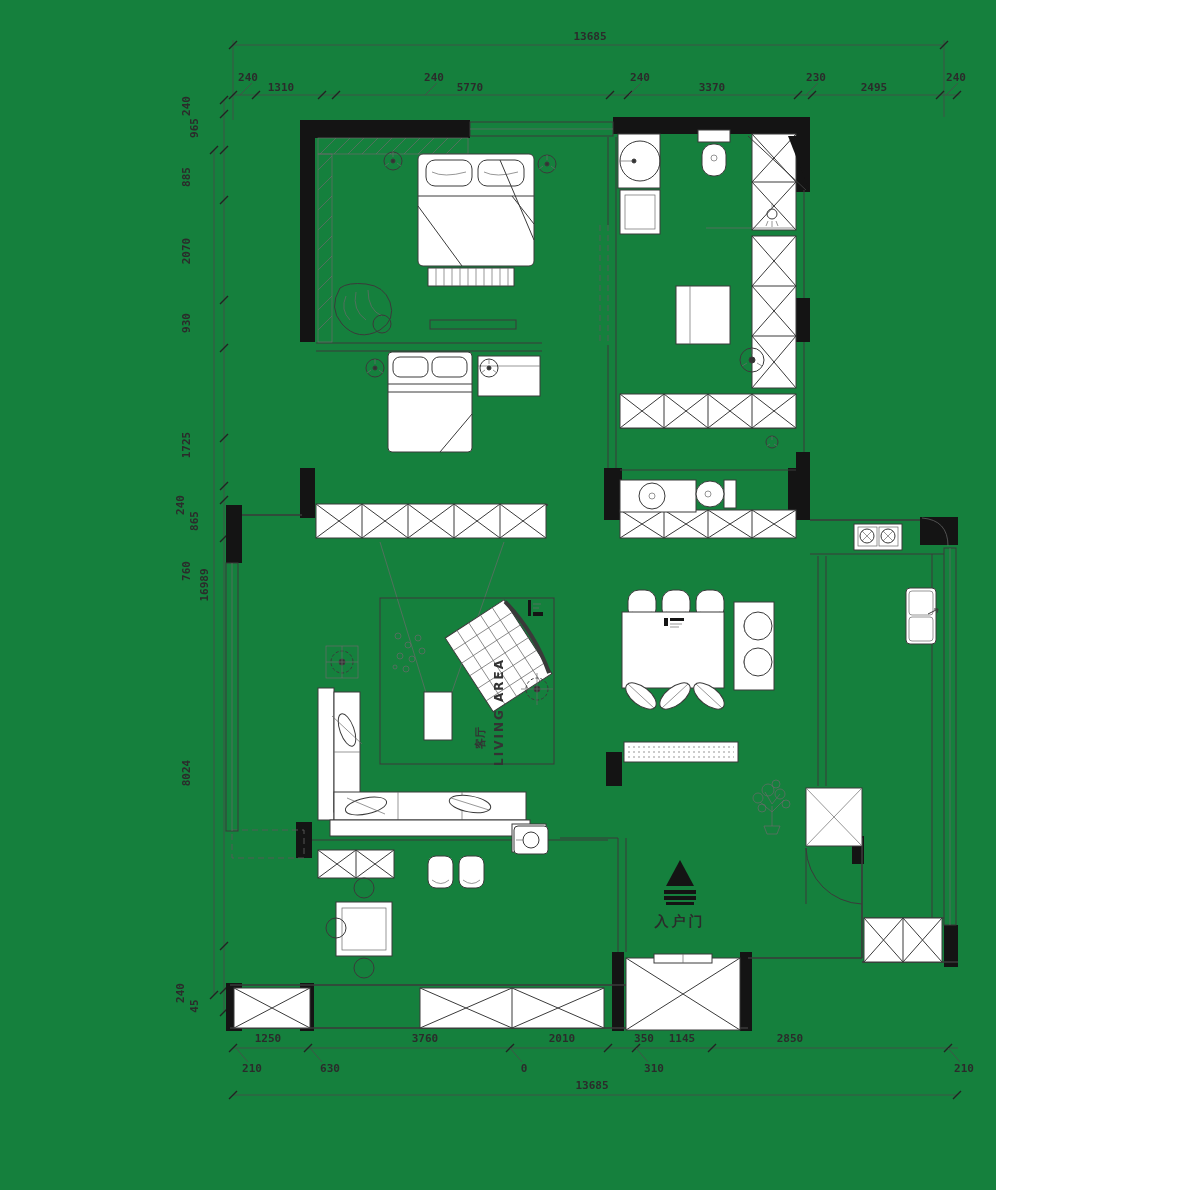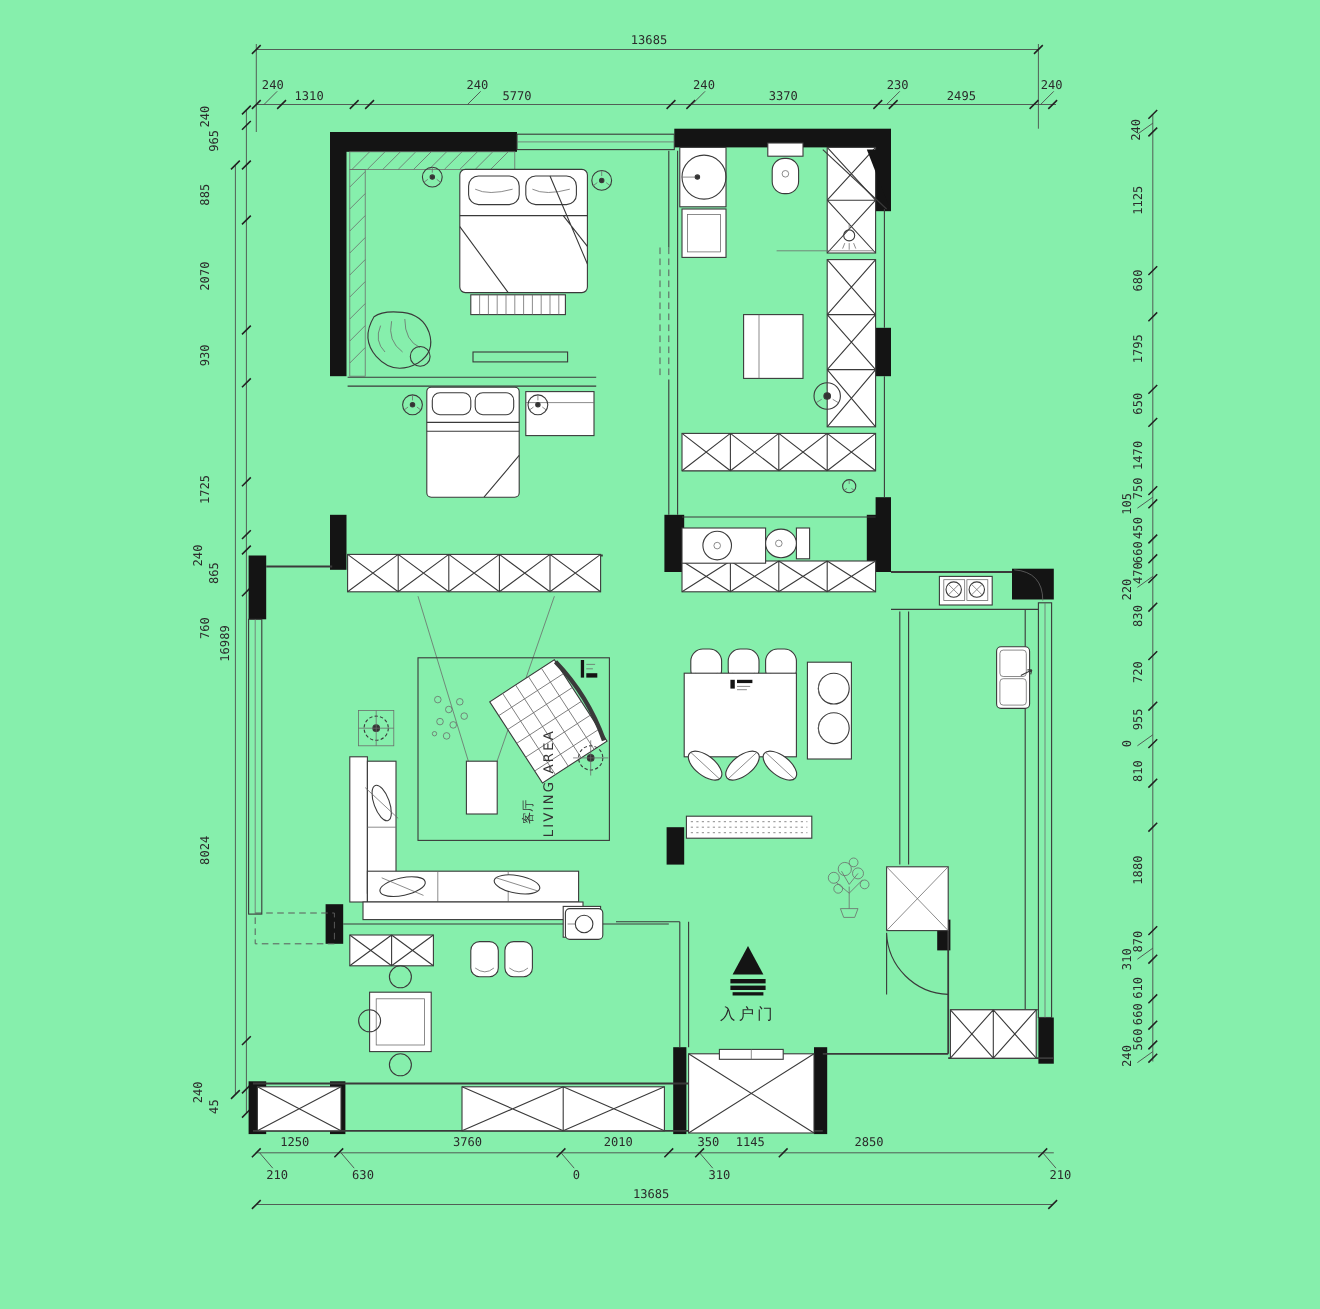--- a/index.html
+++ b/index.html
@@ -1,17 +1,17 @@
 <!DOCTYPE html>
 <html><head>
 <meta charset="utf-8">
 <style>
   html,body{margin:0;padding:0;background:#fff;}
-  #canvas{position:relative;width:1200px;height:1190px;background:#86efac;overflow:hidden;
-          font-family:"DejaVu Sans Mono","Liberation Mono",monospace;}
+  #canvas{position:relative;width:996px;height:1190px;background:#15803d;overflow:hidden;
+          font-family:"DejaVu Sans Mono","Liberation Mono",monospace;font-weight:bold;}
   svg text.dim{font-family:"DejaVu Sans Mono","Liberation Mono",monospace;font-size:11px;fill:#2b2b2b;}
   svg text.room{font-family:"DejaVu Sans","Liberation Sans",sans-serif;font-size:12px;fill:#333;letter-spacing:2px;}
   svg text.cn{font-family:"DejaVu Sans","Liberation Sans",sans-serif;font-size:11px;fill:#333;}
   svg text.entry{font-family:"DejaVu Sans","Liberation Sans",sans-serif;font-size:14px;fill:#2b2b2b;letter-spacing:3px;}
   .ln{stroke:#3a3a3a;stroke-width:1;fill:none;}
   .ln2{stroke:#3a3a3a;stroke-width:1.6;fill:none;}
   .thin{stroke:#6a6a6a;stroke-width:.7;fill:none;}
   .dimln{stroke:#4a4a4a;stroke-width:.8;fill:none;}
   .tick{stroke:#222;stroke-width:1.4;fill:none;}
   .blk{fill:#141414;stroke:none;}

